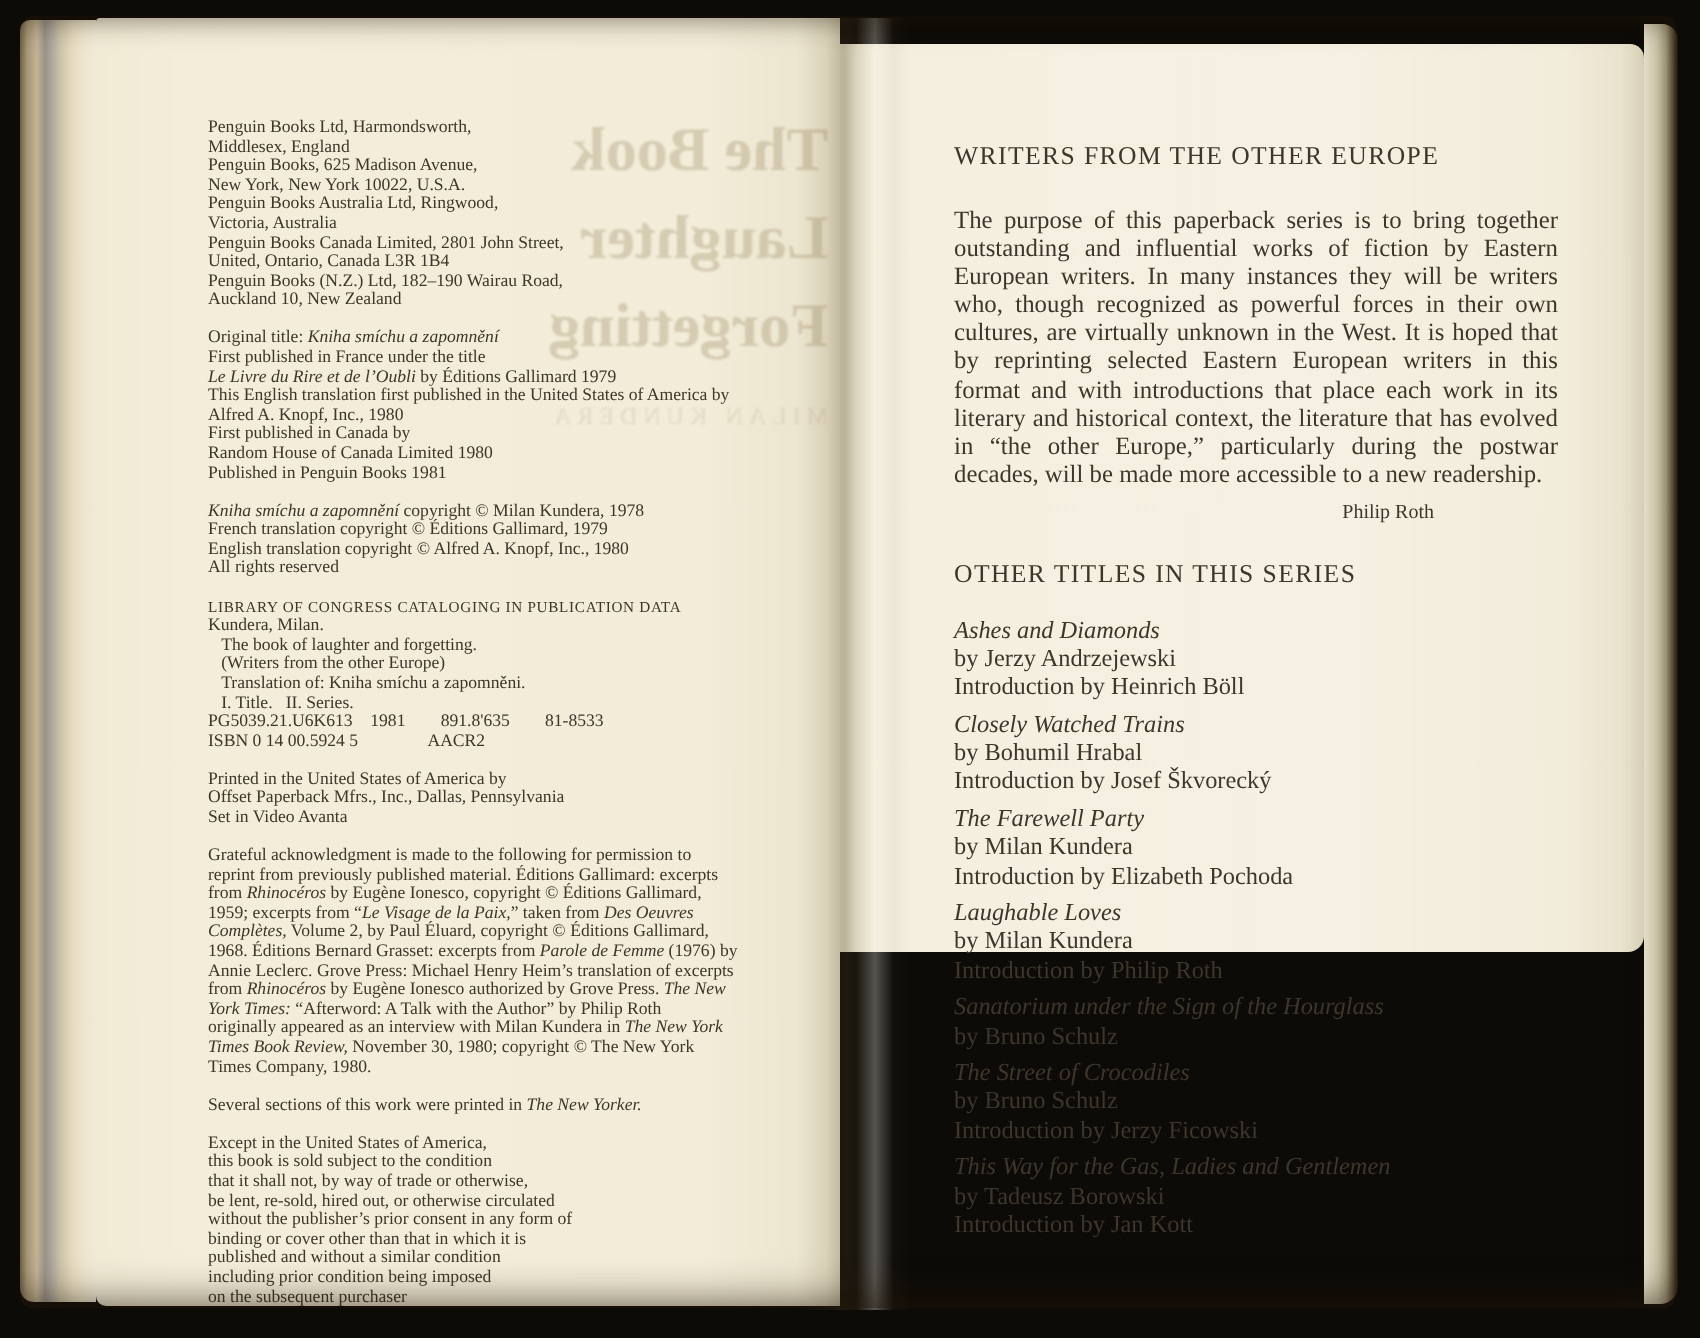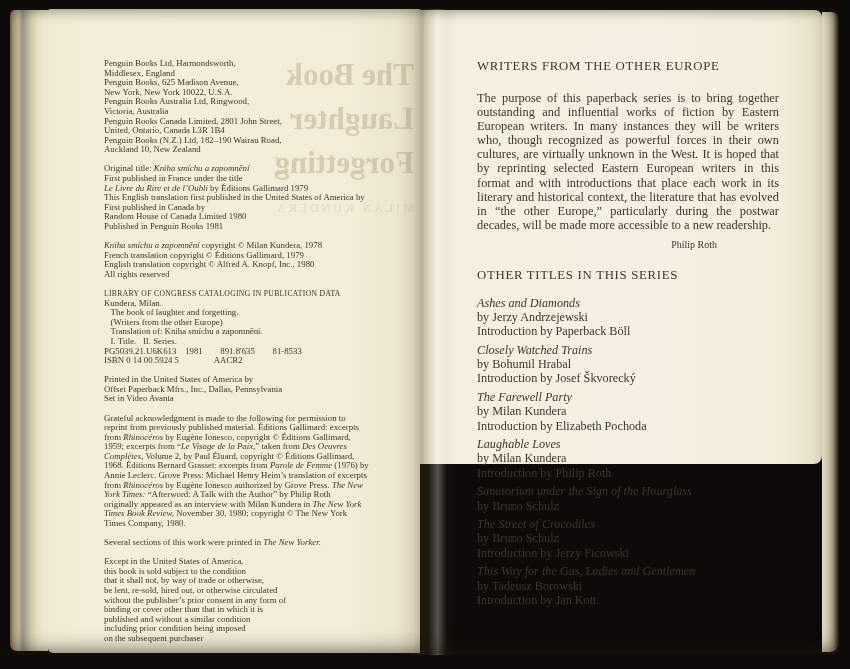--- a/index.html
+++ b/index.html
@@ -10,21 +10,21 @@
   
   .fore-edge{position:absolute;left:10px;top:10px;width:38px;height:641px;border-radius:5px 0 0 7px;
     background:linear-gradient(90deg,#8f7f61 0%,#c6b592 9%,#d4c6a4 22%,#a09a90 33%,#b2aca2 42%,
                #cfc5a8 53%,#e6dcc2 70%,#efe7cf 88%,#f0ead5 100%);}
 
   
   .page-left{position:absolute;left:48px;top:9px;width:372px;height:644px;border-radius:2px 0 0 5px;
     background:linear-gradient(90deg,#f1ebd6 0%,#f3edd9 12%,var(--paper_left,#f2ecd8) 82%,
                #ece5cf 95%,#e2dbc3 100%);}
   
-  .page-right{position:absolute;left:420px;top:10px;width:402px;height:454px;border-radius:0 7px 8px 0;
+  .page-right{position:absolute;left:420px;top:22px;width:402px;height:454px;border-radius:0 7px 8px 0;
     background:linear-gradient(90deg,#ddd6be 0%,#ece7d2 2%,#f4efdf 6%,var(--paper_right,#f5f0e1) 60%,
                #f2ecdb 90%,#eae3cd 97%,#ddd5bc 100%);}
   
   .right-edge{position:absolute;left:822px;top:12px;width:17px;height:640px;border-radius:0 8px 9px 0;
     background:linear-gradient(90deg,#ece5cf 0%,#dcd4b8 40%,#bdb394 65%,#6b5f47 85%,#17120a 100%);}
   
   .gutter{position:absolute;left:398px;top:9px;width:58px;height:646px;pointer-events:none;
     background:linear-gradient(90deg,rgba(110,90,55,0) 0%,rgba(110,90,55,.10) 26%,
                rgba(80,62,35,.26) 42%,rgba(110,90,55,.14) 52%,rgba(255,252,240,.30) 68%,
                rgba(110,90,55,.06) 84%,rgba(110,90,55,0) 100%);}
@@ -81,20 +81,21 @@
           <div class="ln">Penguin Books Canada Limited, 2801 John Street,</div>
           <div class="ln">United, Ontario, Canada L3R 1B4</div>
           <div class="ln">Penguin Books (N.Z.) Ltd, 182–190 Wairau Road,</div>
           <div class="ln">Auckland 10, New Zealand</div>
         </div>
       <div class="blk">
           <div class="ln">Original title: <i>Kniha smíchu a zapomnění</i></div>
           <div class="ln">First published in France under the title</div>
           <div class="ln"><i>Le Livre du Rire et de l’Oubli</i> by Éditions Gallimard 1979</div>
           <div class="ln">This English translation first published in the United States of America by</div>
+          <div class="ln">Alfred A. Knopf, Inc., 1980</div>
           <div class="ln">First published in Canada by</div>
           <div class="ln">Random House of Canada Limited 1980</div>
           <div class="ln">Published in Penguin Books 1981</div>
         </div>
       <div class="blk">
           <div class="ln"><i>Kniha smíchu a zapomnění</i> copyright © Milan Kundera, 1978</div>
           <div class="ln">French translation copyright © Éditions Gallimard, 1979</div>
           <div class="ln">English translation copyright © Alfred A. Knopf, Inc., 1980</div>
           <div class="ln">All rights reserved</div>
         </div>
@@ -149,21 +150,21 @@
   <div class="page-right">
     <div class="right-text">
       <div class="series-title">WRITERS FROM THE OTHER EUROPE</div>
       <p class="series-para">The purpose of this paperback series is to bring together outstanding and influential works of fiction by Eastern European writers. In many instances they will be writers who, though recognized as powerful forces in their own cultures, are virtually unknown in the West. It is hoped that by reprinting selected Eastern European writers in this format and with introductions that place each work in its literary and historical context, the literature that has evolved in “the other Europe,” particularly during the postwar decades, will be made more accessible to a new readership.</p>
       <div class="attribution">Philip Roth</div>
       <div class="other-heading">OTHER TITLES IN THIS SERIES</div>
       <div class="titles">
           <div class="title-entry">
             <div class="t-title">Ashes and Diamonds</div>
             <div class="t-author">by Jerzy Andrzejewski</div>
-            <div class="t-intro">Introduction by Paperback Böll</div>
+            <div class="t-intro">Introduction by Heinrich Böll</div>
           </div>
           <div class="title-entry">
             <div class="t-title">Closely Watched Trains</div>
             <div class="t-author">by Bohumil Hrabal</div>
             <div class="t-intro">Introduction by Josef Škvorecký</div>
           </div>
           <div class="title-entry">
             <div class="t-title">The Farewell Party</div>
             <div class="t-author">by Milan Kundera</div>
             <div class="t-intro">Introduction by Elizabeth Pochoda</div>

